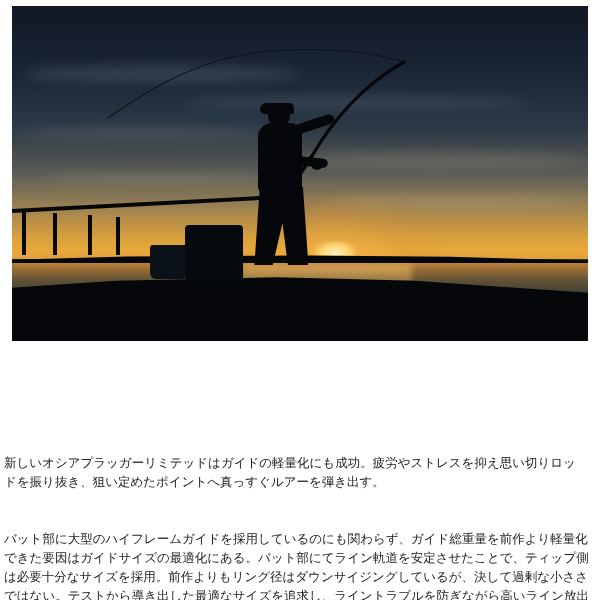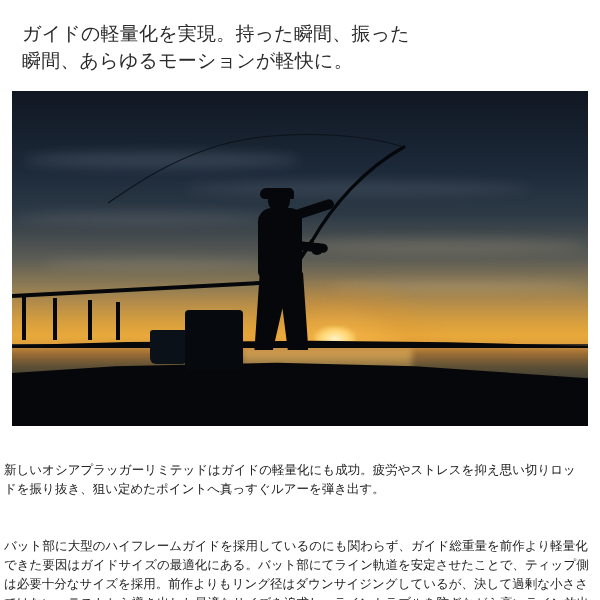--- a/index.html
+++ b/index.html
@@ -271,22 +271,20 @@
     color: #222;
     white-space: pre-wrap;
     word-break: break-all;
   }
 </style>
 </head>
 <body>
 
 <div class="page">
 
-  <h1 class="headline">ガイドの軽量化を実現。持った瞬間、振った
-瞬間、あらゆるモーションが軽快に。</h1>
 
   <div class="hero">
     <div class="sky"></div>
     <div class="cloud c1"></div>
     <div class="cloud c2"></div>
     <div class="cloud c3"></div>
     <div class="cloud c4"></div>
     <div class="cloud c5"></div>
     <div class="cloud c6"></div>
     <div class="sun-glow"></div>

